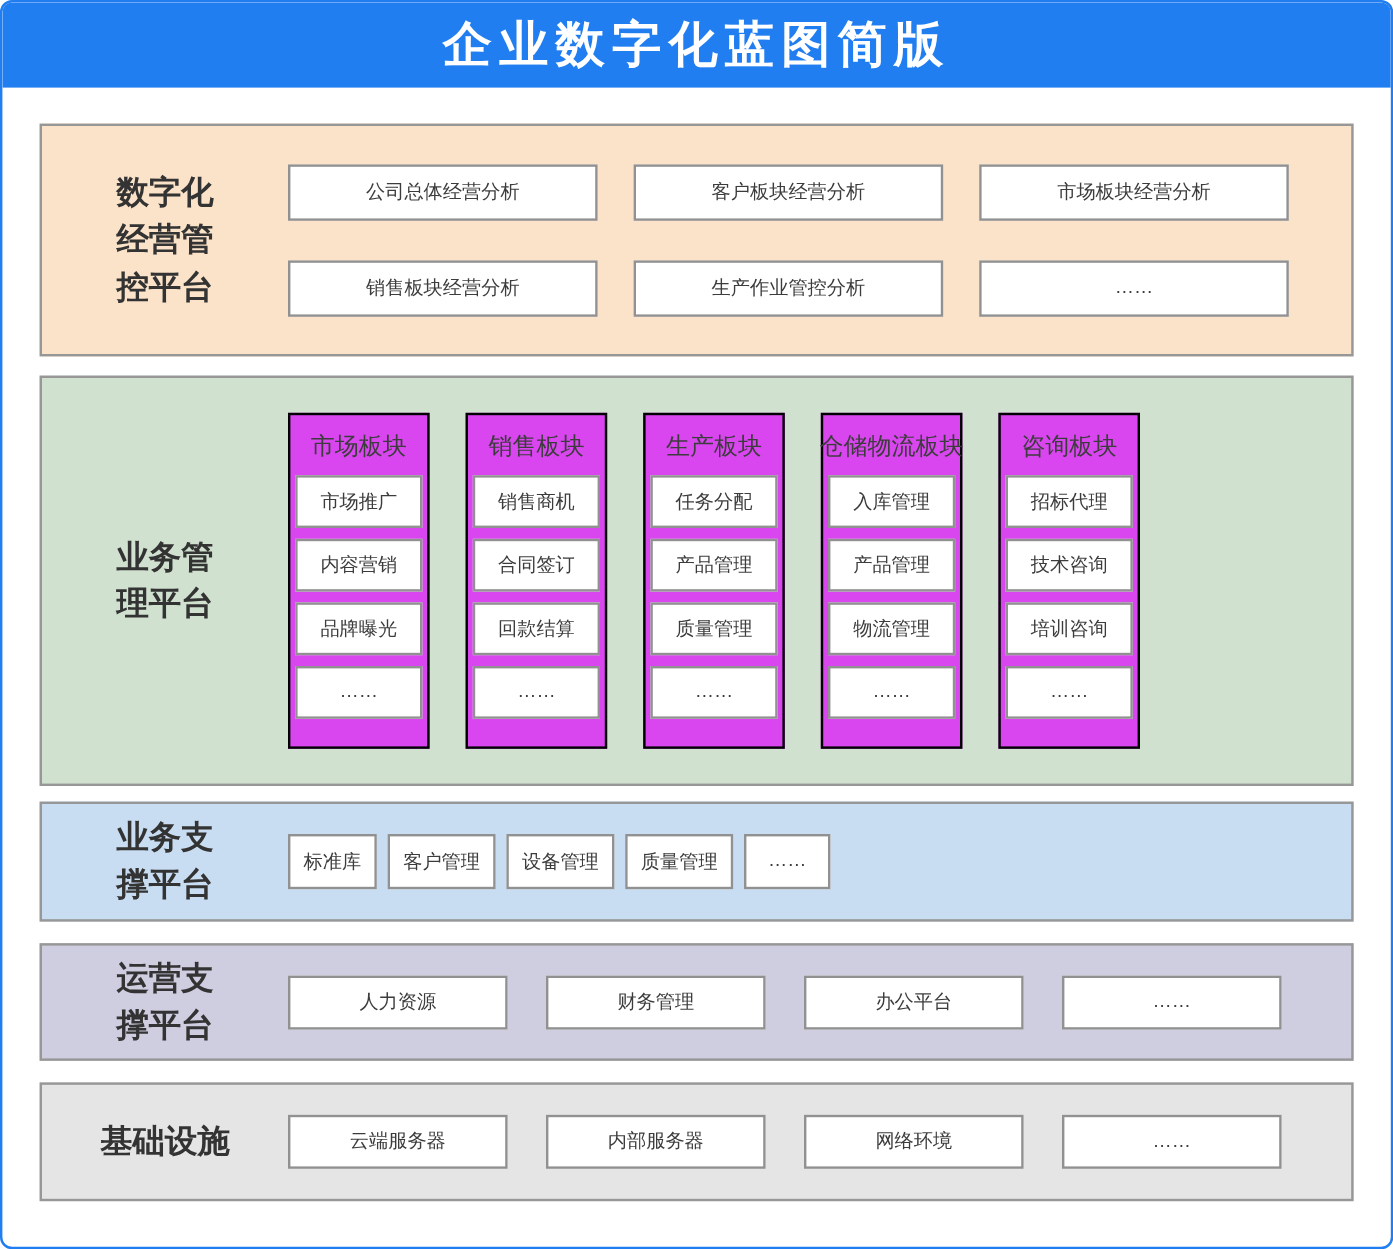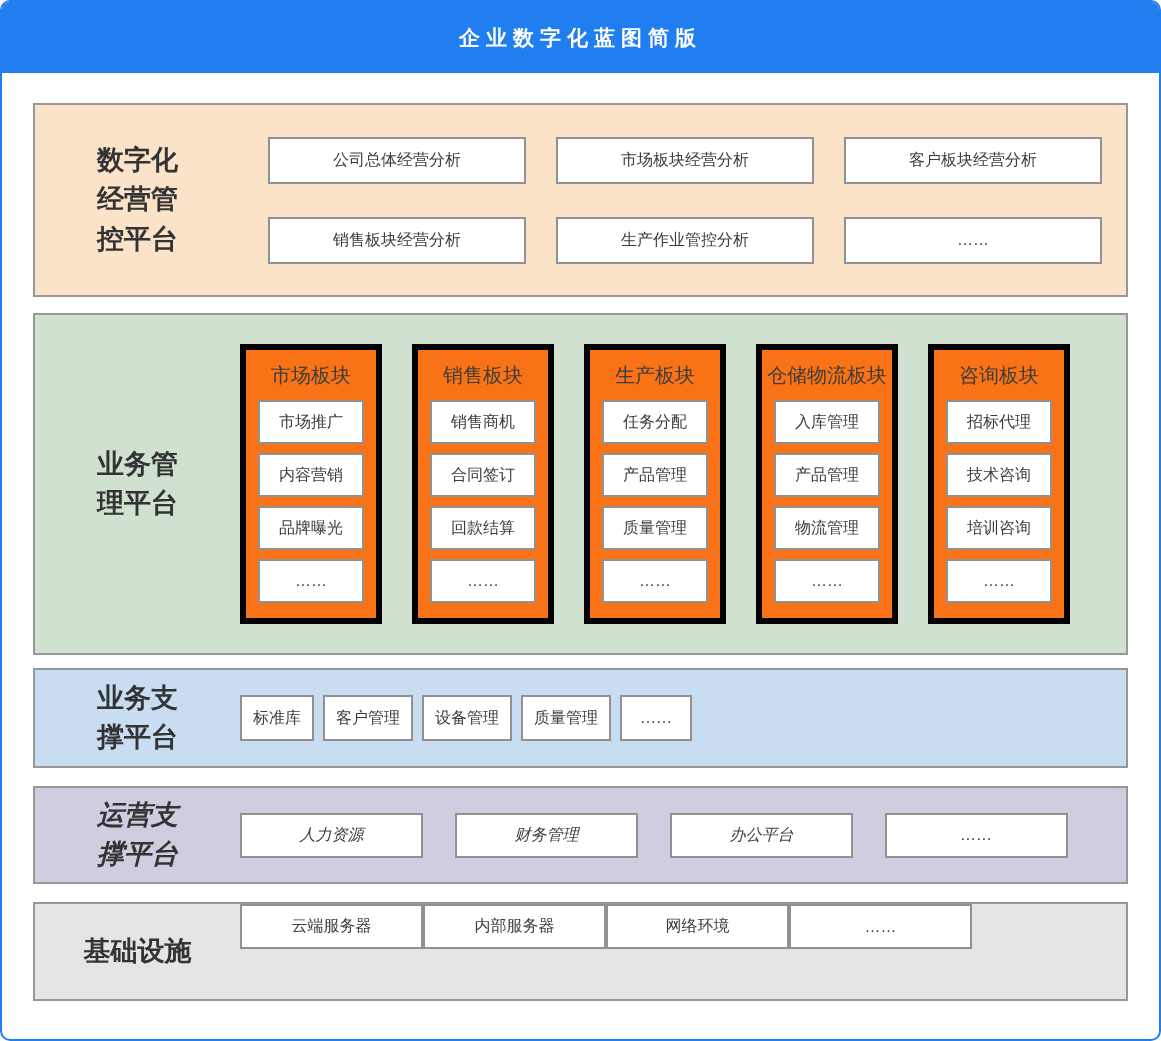--- a/index.html
+++ b/index.html
@@ -14,21 +14,21 @@
     overflow:hidden;
     font-family:"Liberation Sans","DejaVu Sans",sans-serif;
   }
 
   .header {
     height:71px;
     background:var(--accent, #217ef0);
     display:flex; align-items:center; justify-content:center;
   }
   .header .title {
-    color:#ffffff; font-size:21px; font-weight:bold; letter-spacing:6px;
+    color:#ffffff; font-size:41px; font-weight:bold; letter-spacing:6px;
   }
 
   .section {
     margin:0 31px;
     border:2px solid #979797;
     display:flex;
   }
   .section-label {
     width:205px; flex-shrink:0;
     display:flex; flex-direction:column; justify-content:center;
@@ -45,65 +45,65 @@
     background:#ffffff; border:2px solid #919191;
     display:flex; align-items:center; justify-content:center;
     font-size:16px; color:#3c3c3c;
   }
   .s1 .node { width:258px; height:47px; }
 
   
   .s2 { margin-top:16px; height:342px; background:#d0e1cf; }
   .s2 .section-content { align-items:center; gap:30px; }
   .module-column {
-    width:142px; height:280px;
-    background:#f97316; border:6px solid #000000;
+    width:118px; height:280px;
+    background:#d946ef; border:2px solid #000000;
     display:flex; flex-direction:column; align-items:center;
   }
   .column-title {
     height:50px; display:flex; align-items:center; justify-content:center;
     font-size:20px; color:#3c3c3c; white-space:nowrap;
   }
   .module-column .node { width:106px; height:44px; margin-bottom:9px; }
 
   
   .s3 { margin-top:13px; height:100px; background:#c9ddf2; }
   .s3 .section-content { align-items:center; gap:9px; }
   .s3 .node { height:46px; padding:0 11px; min-width:72px; white-space:nowrap; }
 
   
   .s4 { margin-top:18px; height:98px; background:#cfcde0; }
   .s4 .section-content { align-items:center; gap:32px; }
   .s4 .node { width:183px; height:45px; }
 
   
   .s5 { margin-top:18px; height:99px; background:#ebebe9; }
-  .s5 .section-content { }
+  .s5 .section-content { align-items:center; gap:32px; }
   .s5 .node { width:183px; height:45px; }
 </style>
 </head>
 <body>
 
 <div class="page">
 
   <div class="header">
     <div class="title">企业数字化蓝图简版</div>
   </div>
 
-  <div class="section s1" style="background: rgb(251, 227, 201); gap: 28px;">
+  <div class="section s1" style="background: rgb(251, 227, 201);">
     <div class="section-label">
       <div>数字化</div>
       <div>经营管</div>
       <div>控平台</div>
     </div>
     <div class="section-content">
       <div class="row">
         <div class="node">公司总体经营分析</div>
+        <div class="node">客户板块经营分析</div>
         <div class="node">市场板块经营分析</div>
-        <div class="node">客户板块经营分析</div>
       </div>
       <div class="row">
         <div class="node">销售板块经营分析</div>
         <div class="node">生产作业管控分析</div>
         <div class="node">……</div>
       </div>
     </div>
   </div>
 
   <div class="section s2" style="background: rgb(208, 225, 207);">
@@ -163,21 +163,21 @@
     </div>
     <div class="section-content">
       <div class="node">标准库</div>
       <div class="node">客户管理</div>
       <div class="node">设备管理</div>
       <div class="node">质量管理</div>
       <div class="node">……</div>
     </div>
   </div>
 
-  <div class="section s4" style="background: rgb(207, 205, 224); font-style: italic;">
+  <div class="section s4" style="background: rgb(207, 205, 224);">
     <div class="section-label">
       <div>运营支</div>
       <div>撑平台</div>
     </div>
     <div class="section-content">
       <div class="node">人力资源</div>
       <div class="node">财务管理</div>
       <div class="node">办公平台</div>
       <div class="node">……</div>
     </div>

